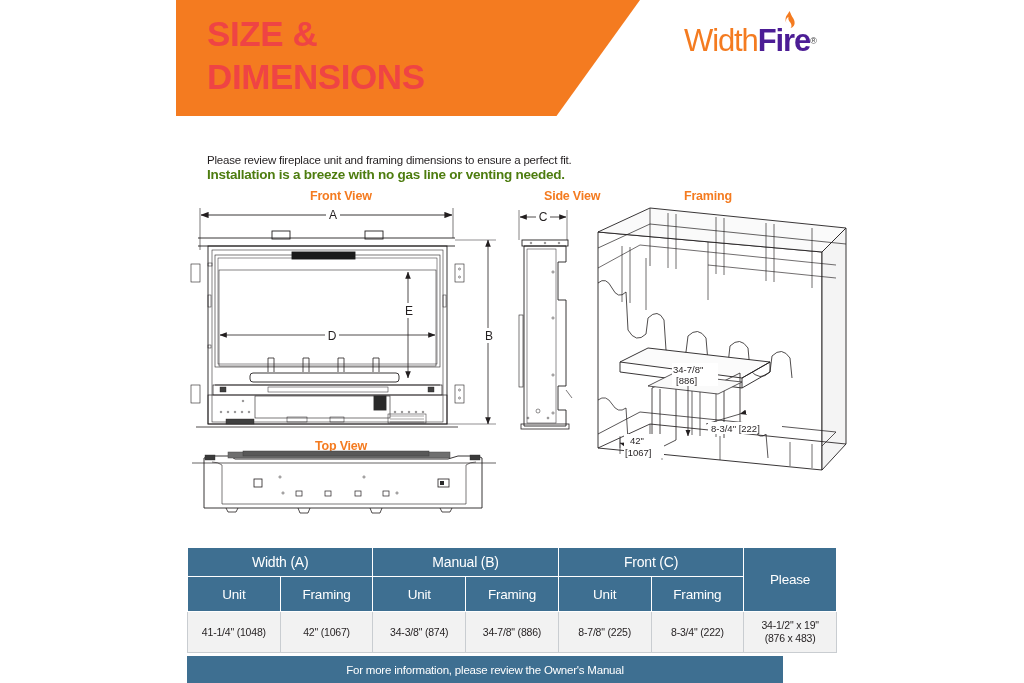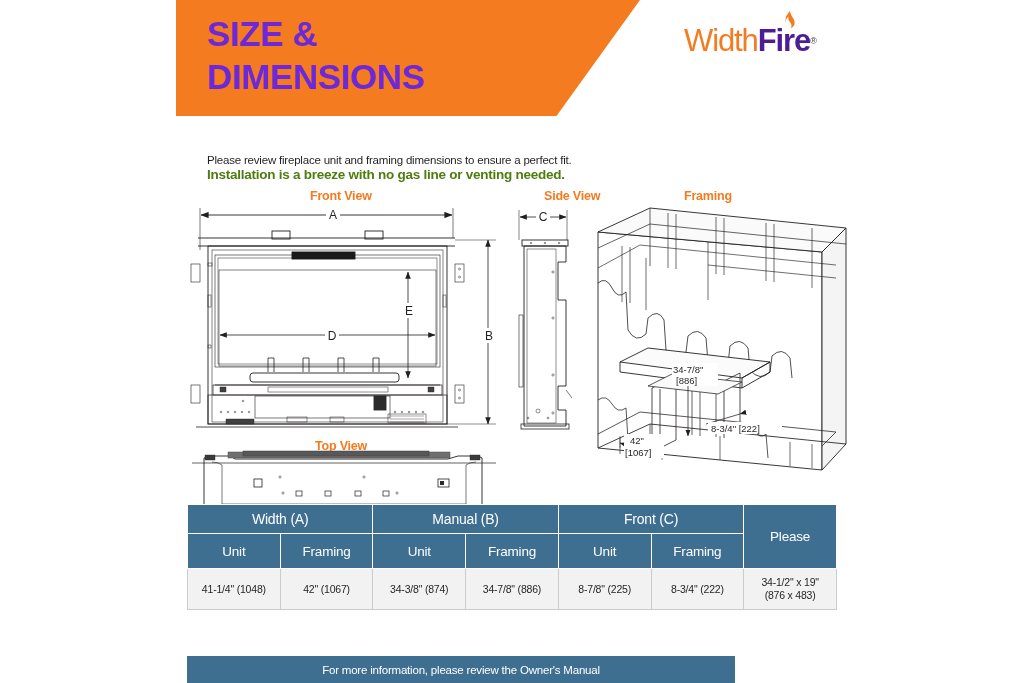--- a/index.html
+++ b/index.html
@@ -24,21 +24,21 @@
     width: 464px;
     height: 116px;
     background: #f47b20;
     clip-path: polygon(0 0, 100% 0, 82% 100%, 0 100%);
   }
   #header-title {
     position: absolute;
     left: 207px;
     top: 12px;
     width: 430px;
-    color: #6d28d9;
+    color: #ef4444;
     font-weight: bold;
     font-size: 35px;
     line-height: 43px;
     letter-spacing: -0.4px;
     white-space: pre-line;
   }
 
   
   #logo {
     position: absolute;
@@ -120,21 +120,21 @@
     top: 0;
     width: 1024px;
     height: 683px;
     pointer-events: none;
   }
 
   
   #spec-table {
     position: absolute;
     left: 187px;
-    top: 504px;
+    top: 547px;
     width: 650px;
     border-collapse: collapse;
     table-layout: fixed;
   }
   #spec-table th, #spec-table td {
     border: 1px solid #ffffff;
     text-align: center;
     vertical-align: middle;
   }
   #spec-table th {
@@ -161,21 +161,21 @@
     border-color: #c9cdd1;
   }
   #spec-table td.viewing-cell {
     font-size: 10.5px;
     line-height: 13px;
   }
   #table-footer {
     position: absolute;
     left: 187px;
     top: 656px;
-    width: 548px;
+    width: 596px;
     height: 27px;
     background: #3e6f91;
     color: #ffffff;
     font-size: 11.5px;
     display: flex;
     align-items: center;
     justify-content: center;
     letter-spacing: -0.2px;
   }
 </style>

